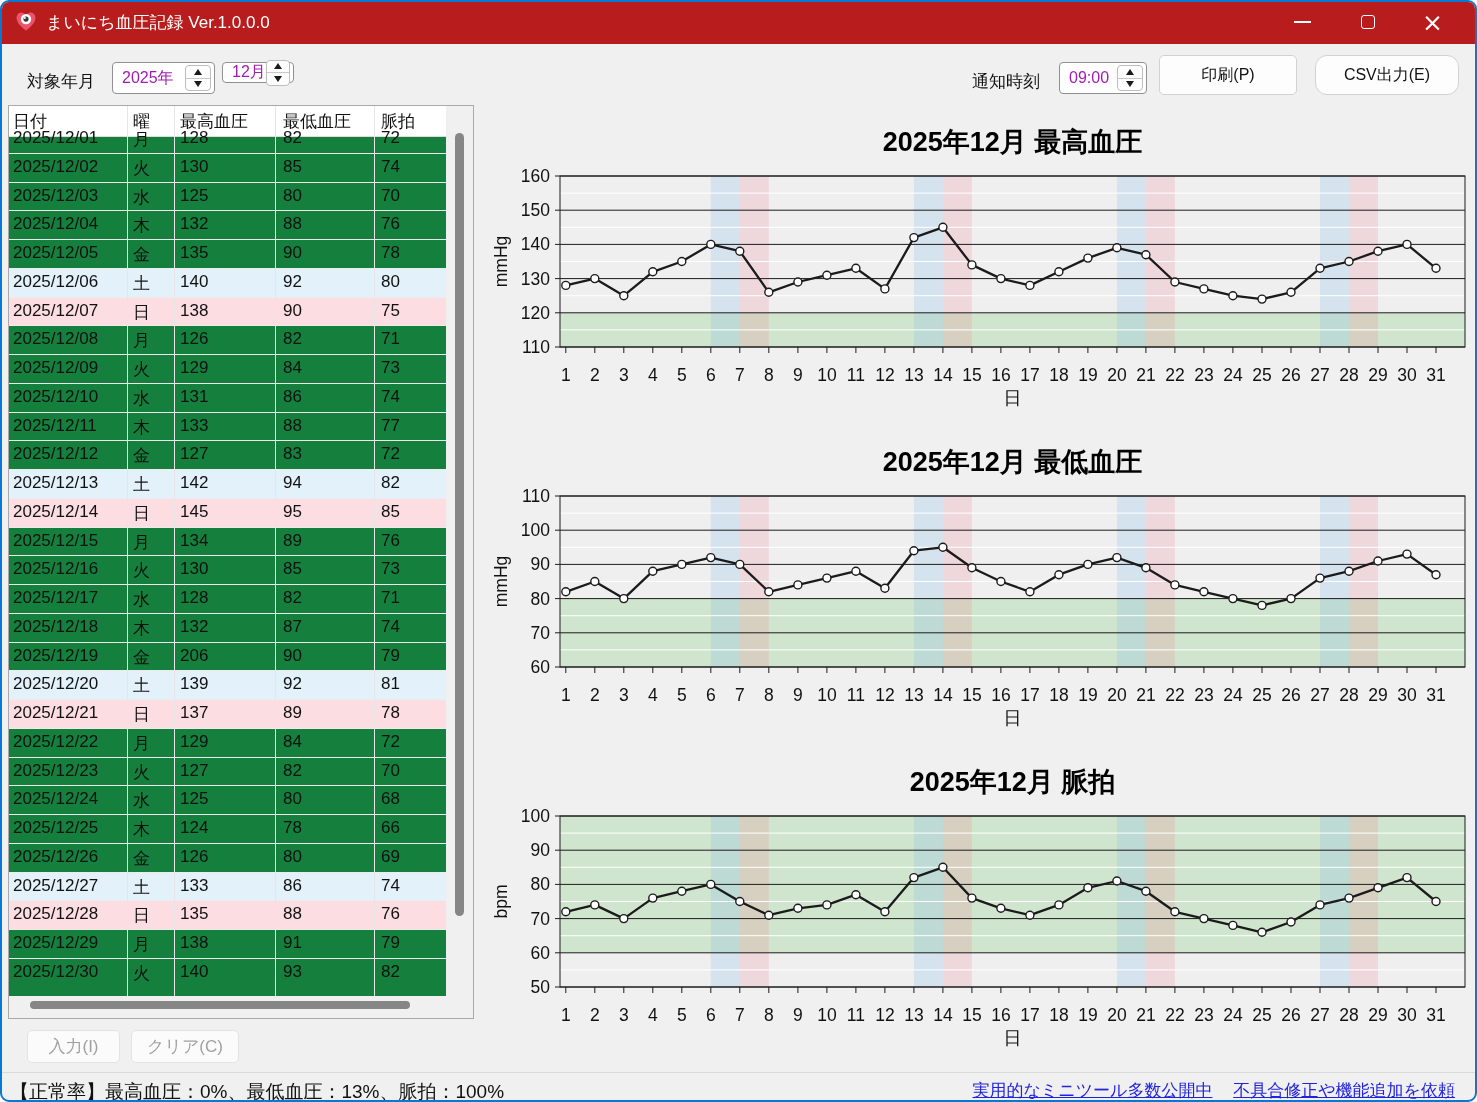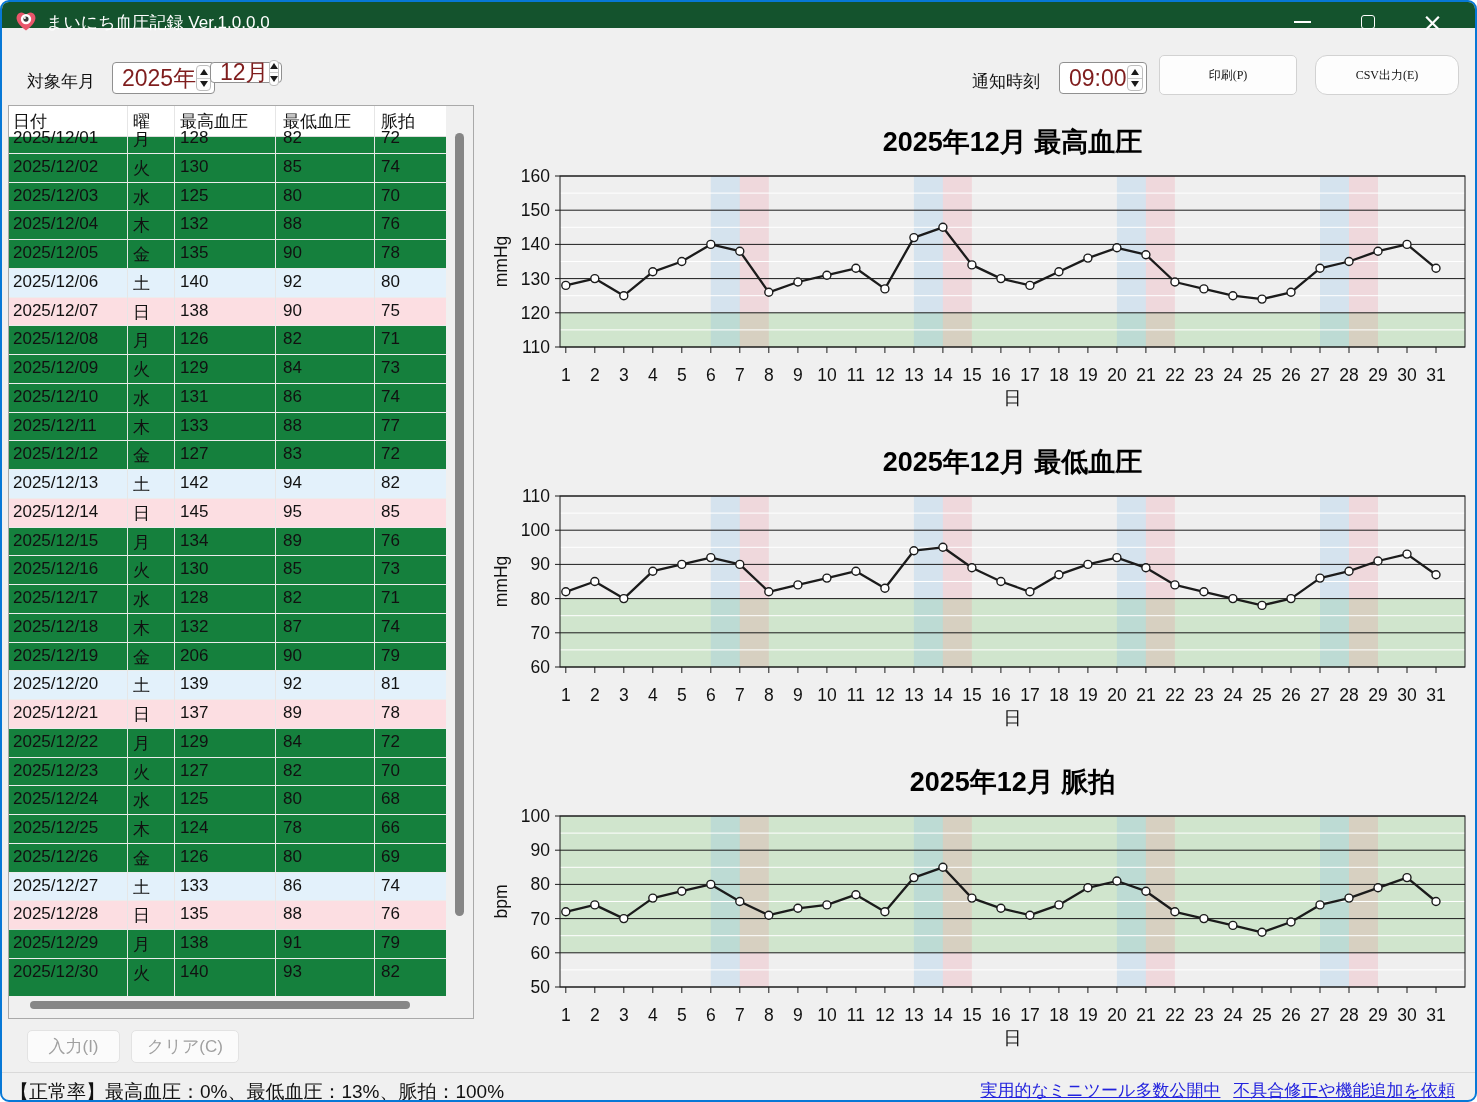--- a/index.html
+++ b/index.html
@@ -1,36 +1,36 @@
 <!DOCTYPE html>
 <html><head>
 <meta charset="utf-8">
 <style>
   * { margin:0; padding:0; box-sizing:border-box; }
   html,body { width:1477px; height:1102px; background:#fff; font-family:"Liberation Sans","DejaVu Sans",sans-serif; }
   .window { position:absolute; left:0; top:0; width:1477px; height:1102px; background:#f0f0f0;
             border:2px solid #0778d6; border-radius:9px; overflow:hidden; }
-  .titlebar { position:absolute; left:-2px; top:-2px; width:1477px; height:28px; background:#14532d;text-align:right; }
+  .titlebar { position:absolute; left:-2px; top:-2px; width:1477px; height:44px; background:#b91c1c;text-align:right; }
   .app-icon { position:absolute; left:14px; top:9px; width:24px; height:24px; }
   .title-text { position:absolute; left:46px; top:11px; color:#fff; font-size:17px; }
   .winbtns { position:absolute; right:12px; top:0; height:44px; display:flex; }
   .wbtn { width:65px; height:44px; display:flex; align-items:center; justify-content:center; }
   .glyph-min { width:17px; height:2px; background:#fff; display:block; }
   .glyph-max { width:14px; height:14px; border:1.6px solid #fff; border-radius:3px; display:block; }
   .glyph-close { color:#fff; font-size:25px; line-height:1; font-family:"DejaVu Sans",sans-serif; }
   
   .lbl { position:absolute; font-size:17px; color:#111; }
   .spinbox { position:absolute; background:#fff; border:1px solid #909090; border-radius:4px; display:flex; align-items:center; }
-  .spin-val { font-size:23px; color:#7f1d1d; padding-left:9px; flex:1; white-space:nowrap; }
+  .spin-val { font-size:16px; color:#a21caf; padding-left:9px; flex:1; white-space:nowrap; }
   .spinners { width:26px; height:26px; margin-right:3px; border:1px solid #bdbdbd; border-radius:4px; display:flex; flex-direction:column; background:#fdfdfd; }
   .spin { flex:1; display:flex; align-items:center; justify-content:center; }
   .spin.up { border-bottom:1px solid #c9c9c9; }
   .tri-up { width:0; height:0; border-left:4.5px solid transparent; border-right:4.5px solid transparent; border-bottom:6px solid #1a1a1a; display:block; }
   .tri-down { width:0; height:0; border-left:4.5px solid transparent; border-right:4.5px solid transparent; border-top:6px solid #1a1a1a; display:block; }
-  .tbtn { position:absolute; background:#fdfdfd; border:1px solid #d2d2d2; border-radius:5px; font-size:12px; color:#111; font-family:Liberation Serif, serif; }
+  .tbtn { position:absolute; background:#fdfdfd; border:1px solid #d2d2d2; border-radius:5px; font-size:16px; color:#111; font-family:Liberation Sans, sans-serif; }
   
   .table-panel { position:absolute; left:6px; top:103px; width:466px; height:914px; background:#f0f0f0; border:1px solid #a9a9a9; }
   .twhite { position:absolute; left:0; top:0; width:437px; height:890px; background:#15803d; overflow:hidden; }
   .thead { position:absolute; left:0; top:0; width:437px; height:30px; background:#fff; }
   .thead span { position:absolute; top:4px; font-size:17px; color:#111; }
   .thead-line { position:absolute; left:0; top:30px; width:437px; height:1px; background:#dcdcdc; }
   .tbody { position:absolute; left:0; top:19px; width:437px; height:859px; overflow:hidden; }
   .trow { position:relative; width:437px; height:28.75px; border-bottom:1px solid #ececec; }
   .trow.sat { background:#e3f1fb; }
   .trow.sun { background:#fcdee2; }
@@ -39,21 +39,21 @@
   .colsep { position:absolute; top:0; width:1px; height:890px; background:#e6e6e6; }
   .vthumb { position:absolute; left:446px; top:27px; width:9px; height:783px; background:#868686; border-radius:5px; }
   .hthumb { position:absolute; left:21px; top:895px; width:380px; height:8px; background:#868686; border-radius:5px; }
   
   .chart { position:absolute; left:480px; width:995px; height:312px; }
   
   .bbtn { position:absolute; background:#fbfbfb; border:1px solid #e3e3e3; border-radius:5px; font-size:17px; color:#a0a0a0; font-family:inherit; }
   .statusline { position:absolute; left:0px; top:1070px; width:1473px; height:1px; background:#d9d9d9; }
   .status-text { position:absolute; left:8px; top:1077px; font-size:19px; color:#111; }
   .links { position:absolute; right:20px; top:1077px; font-size:17px; }
-  .links a { color:#2323dd; text-decoration:underline; margin-left:8px; }
+  .links a { color:#2323dd; text-decoration:underline; margin-left:16px; }
 </style>
 </head>
 <body>
 
 <div class="window">
   <div class="titlebar">
     <svg class="app-icon" viewBox="0 0 24 24">
       <path d="M12 21.6 C 3.6 15 1.2 10 3.2 6.2 C 5 2.8 9.6 2.6 12 6.2 C 14.4 2.6 19 2.8 20.8 6.2 C 22.8 10 20.4 15 12 21.6 Z" fill="#e9566b"></path>
       <circle cx="12" cy="10.1" r="5.2" fill="#fff"></circle>
       <circle cx="12" cy="10.1" r="2.6" fill="#3a3a3a"></circle>
@@ -78,21 +78,21 @@
     <span class="spin-val">2025年</span>
     <div class="spinners">
       <div class="spin up">
           <i class="tri-up"></i>
         </div>
       <div class="spin">
           <i class="tri-down"></i>
         </div>
     </div>
   </div>
-  <div class="spinbox" style="left:208px; top:60px; width:72px; height:21px;">
+  <div class="spinbox" style="left:220px; top:60px; width:72px; height:21px;">
     <span class="spin-val">12月</span>
     <div class="spinners">
       <div class="spin up">
           <i class="tri-up"></i>
         </div>
       <div class="spin">
           <i class="tri-down"></i>
         </div>
     </div>
   </div>

